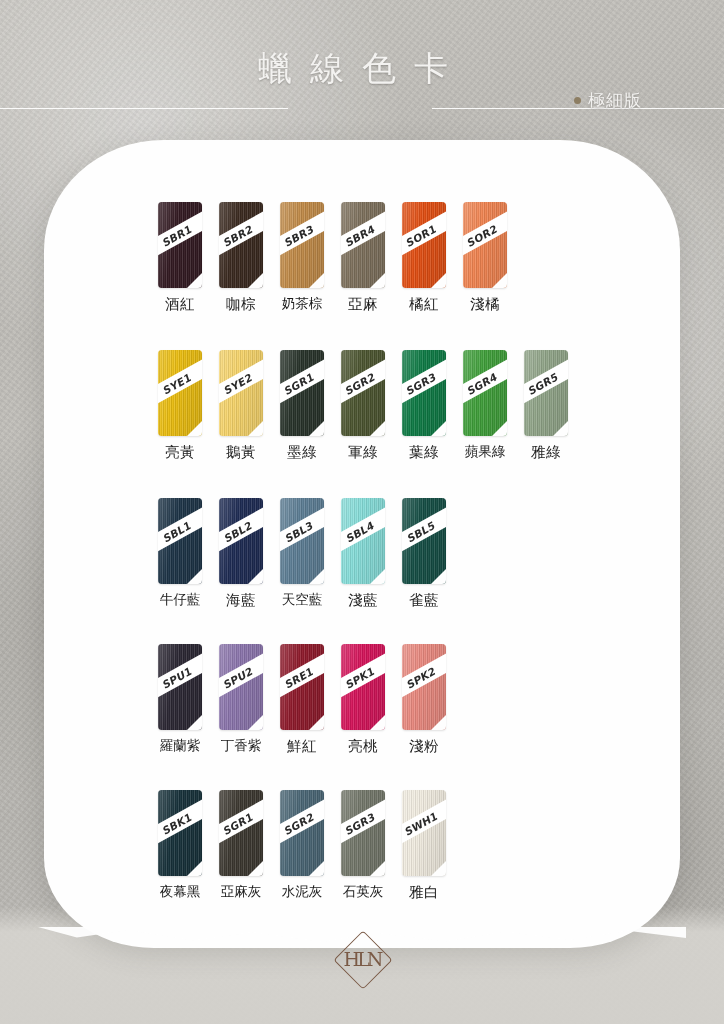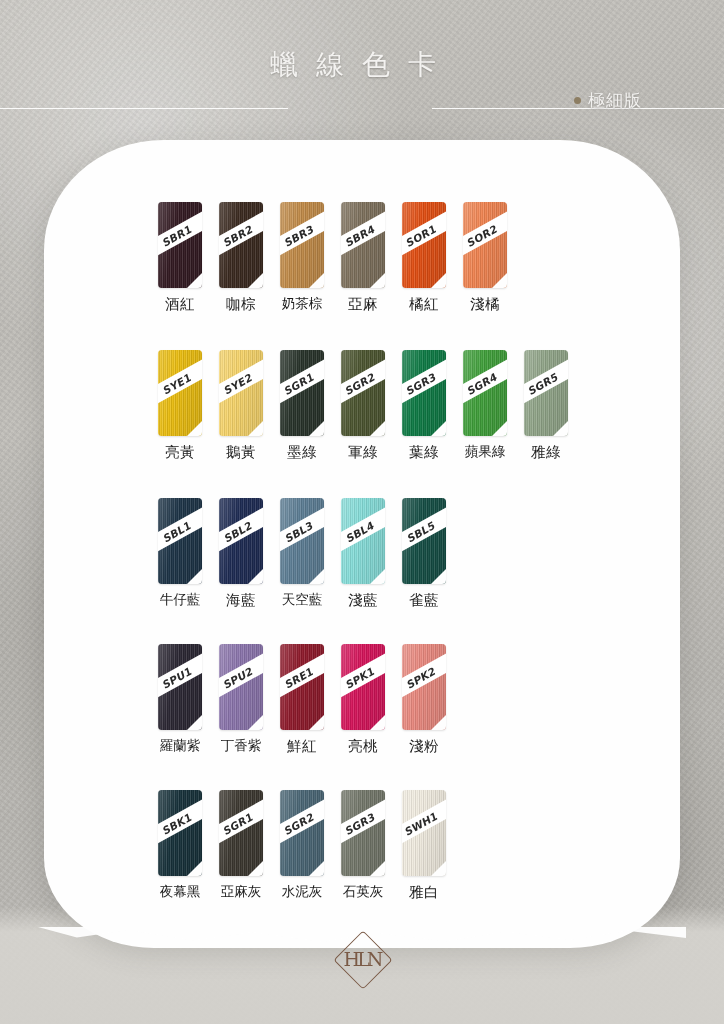--- a/index.html
+++ b/index.html
@@ -31,21 +31,21 @@
   
   #bgbottom{
     position:absolute;left:0;right:0;bottom:0;height:118px;
     background:linear-gradient(180deg,rgba(214,212,207,.0) 0%,rgba(216,214,209,.85) 22%,rgba(211,209,204,.95) 100%);
   }
 
   
   #header{position:absolute;left:0;top:0;width:724px;height:132px;}
   .title{
     position:absolute;top:46px;left:0;width:724px;text-align:center;
-    font-size:28px;letter-spacing:18px;color:#f3f2f0;
+    font-size:34px;letter-spacing:18px;color:#f3f2f0;
     text-shadow:0 1px 2px rgba(90,88,84,.45);
     font-family:"DejaVu Sans","Liberation Sans",sans-serif;
     font-weight:400;
   }
   .colorword{
     position:absolute;top:93px;left:0;width:724px;text-align:center;
     font-size:15px;letter-spacing:11px;font-weight:700;
   }
   .colorword span{display:inline-block;}
   .rule{

